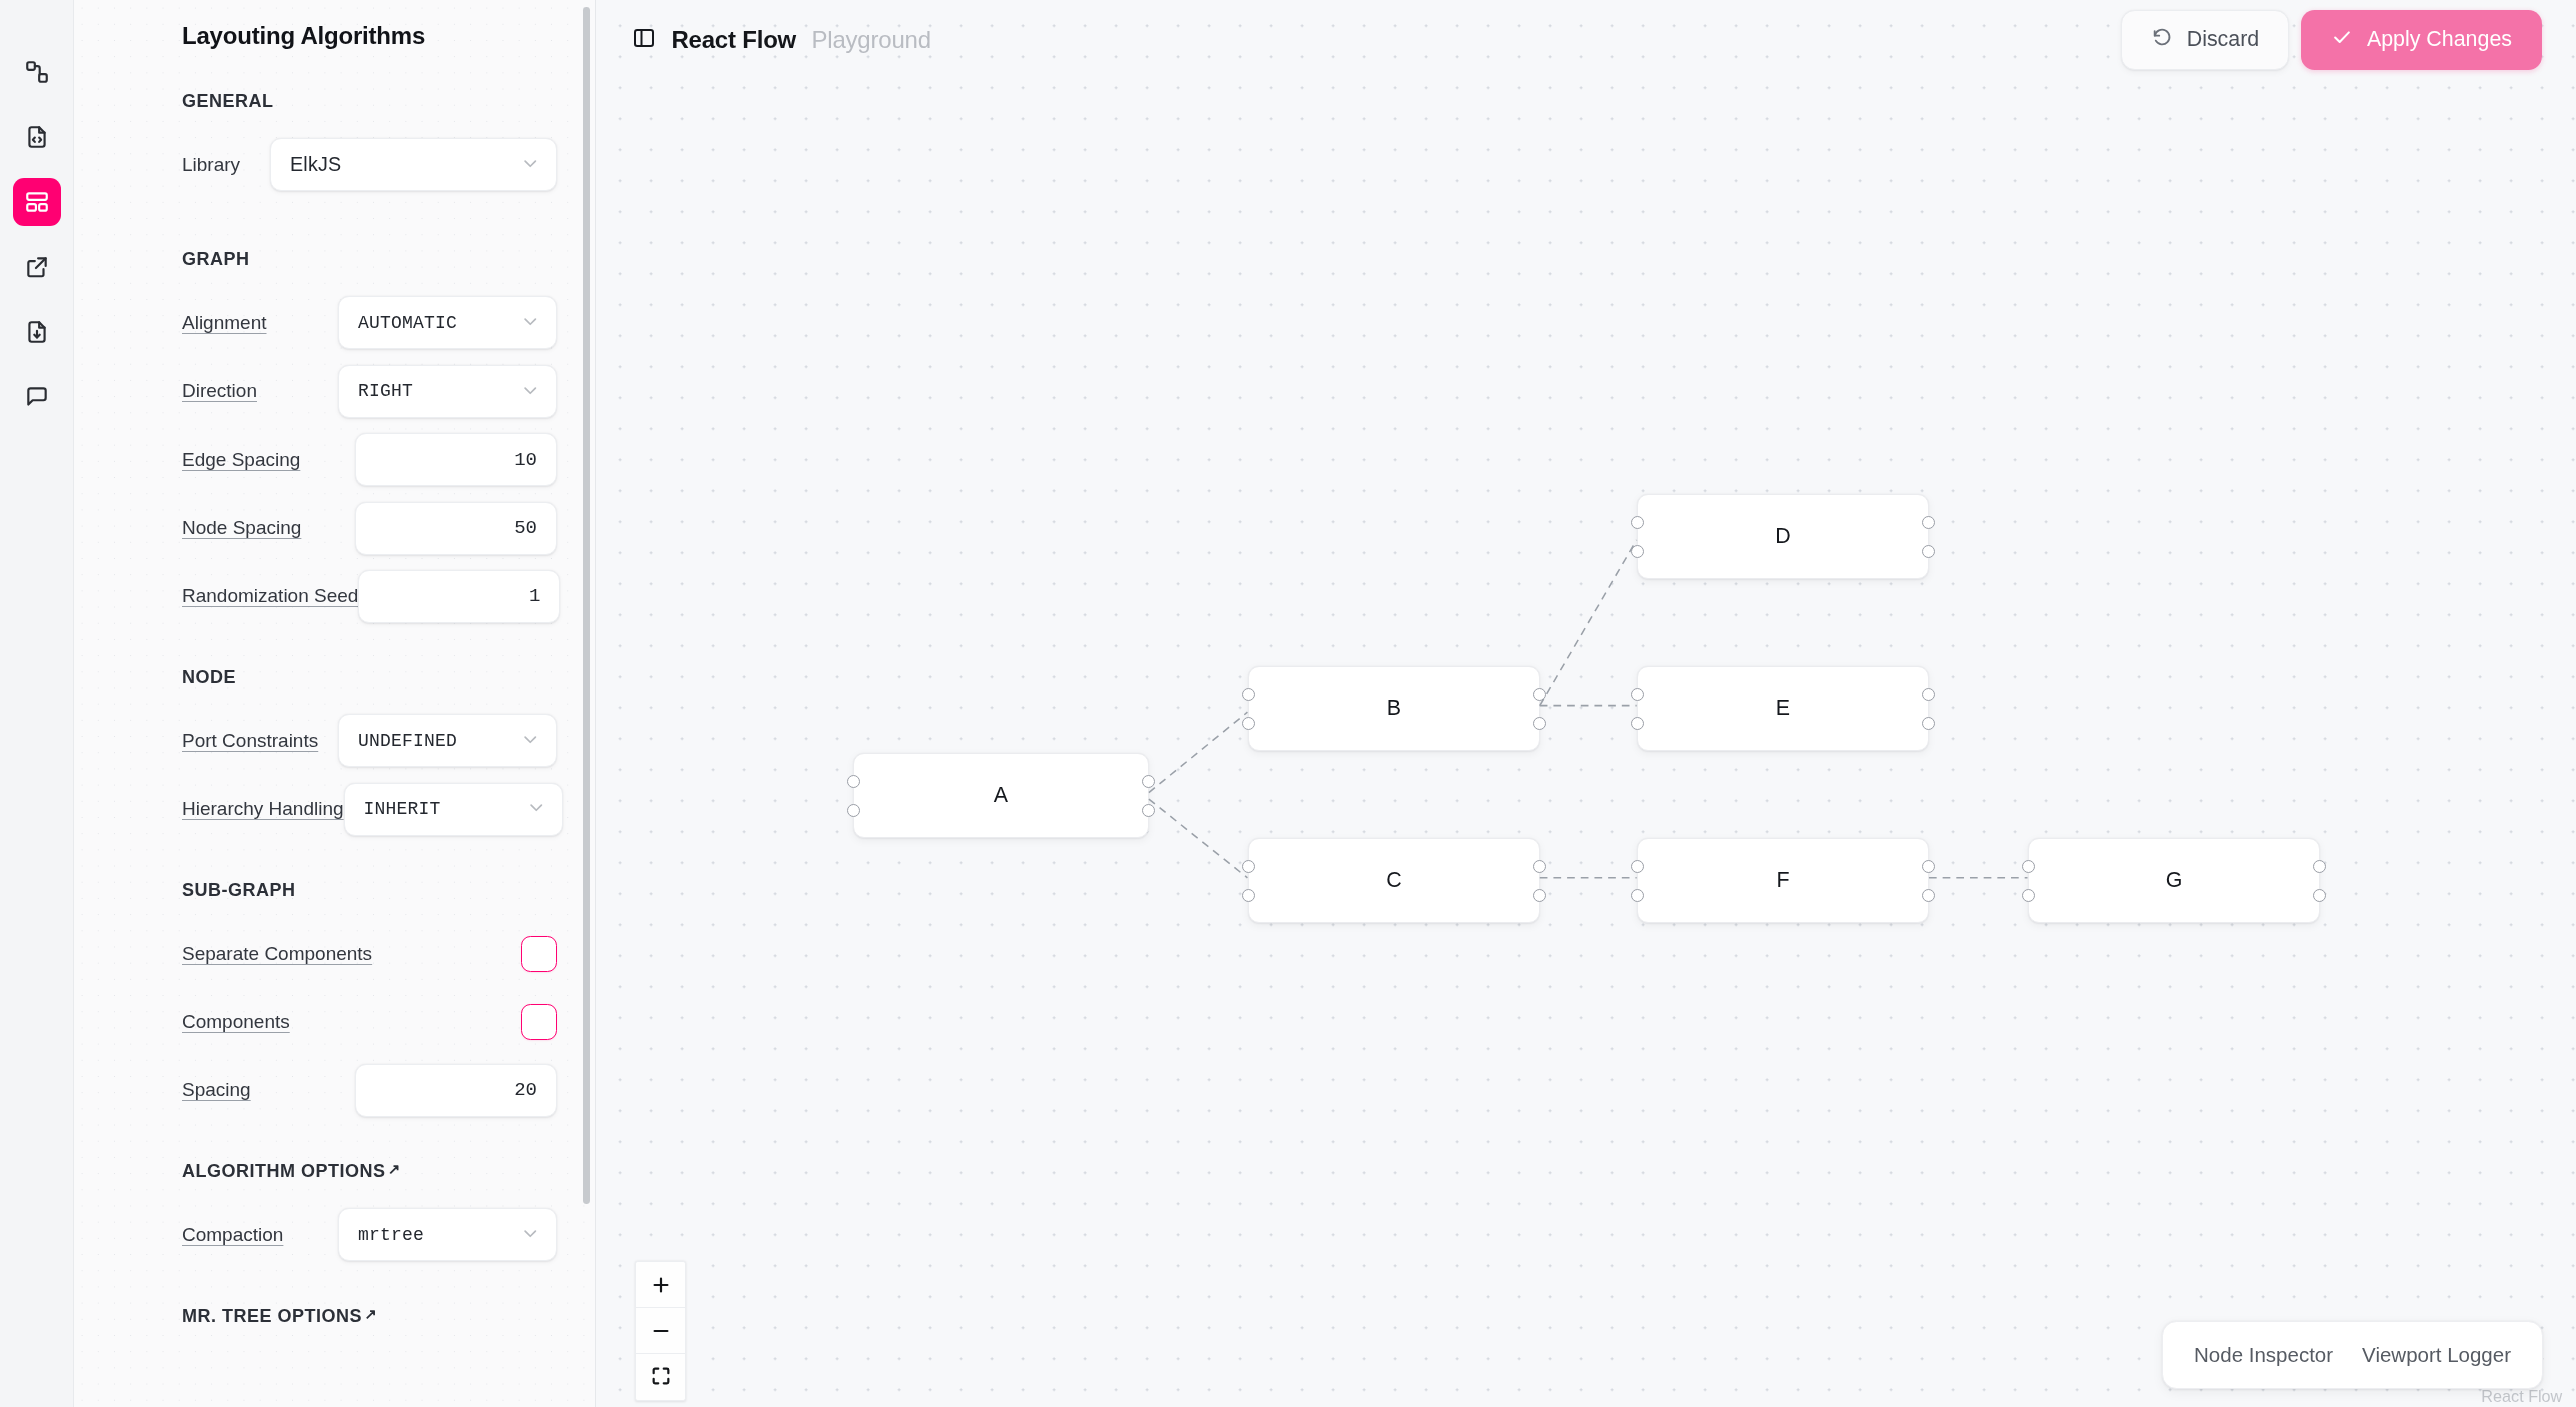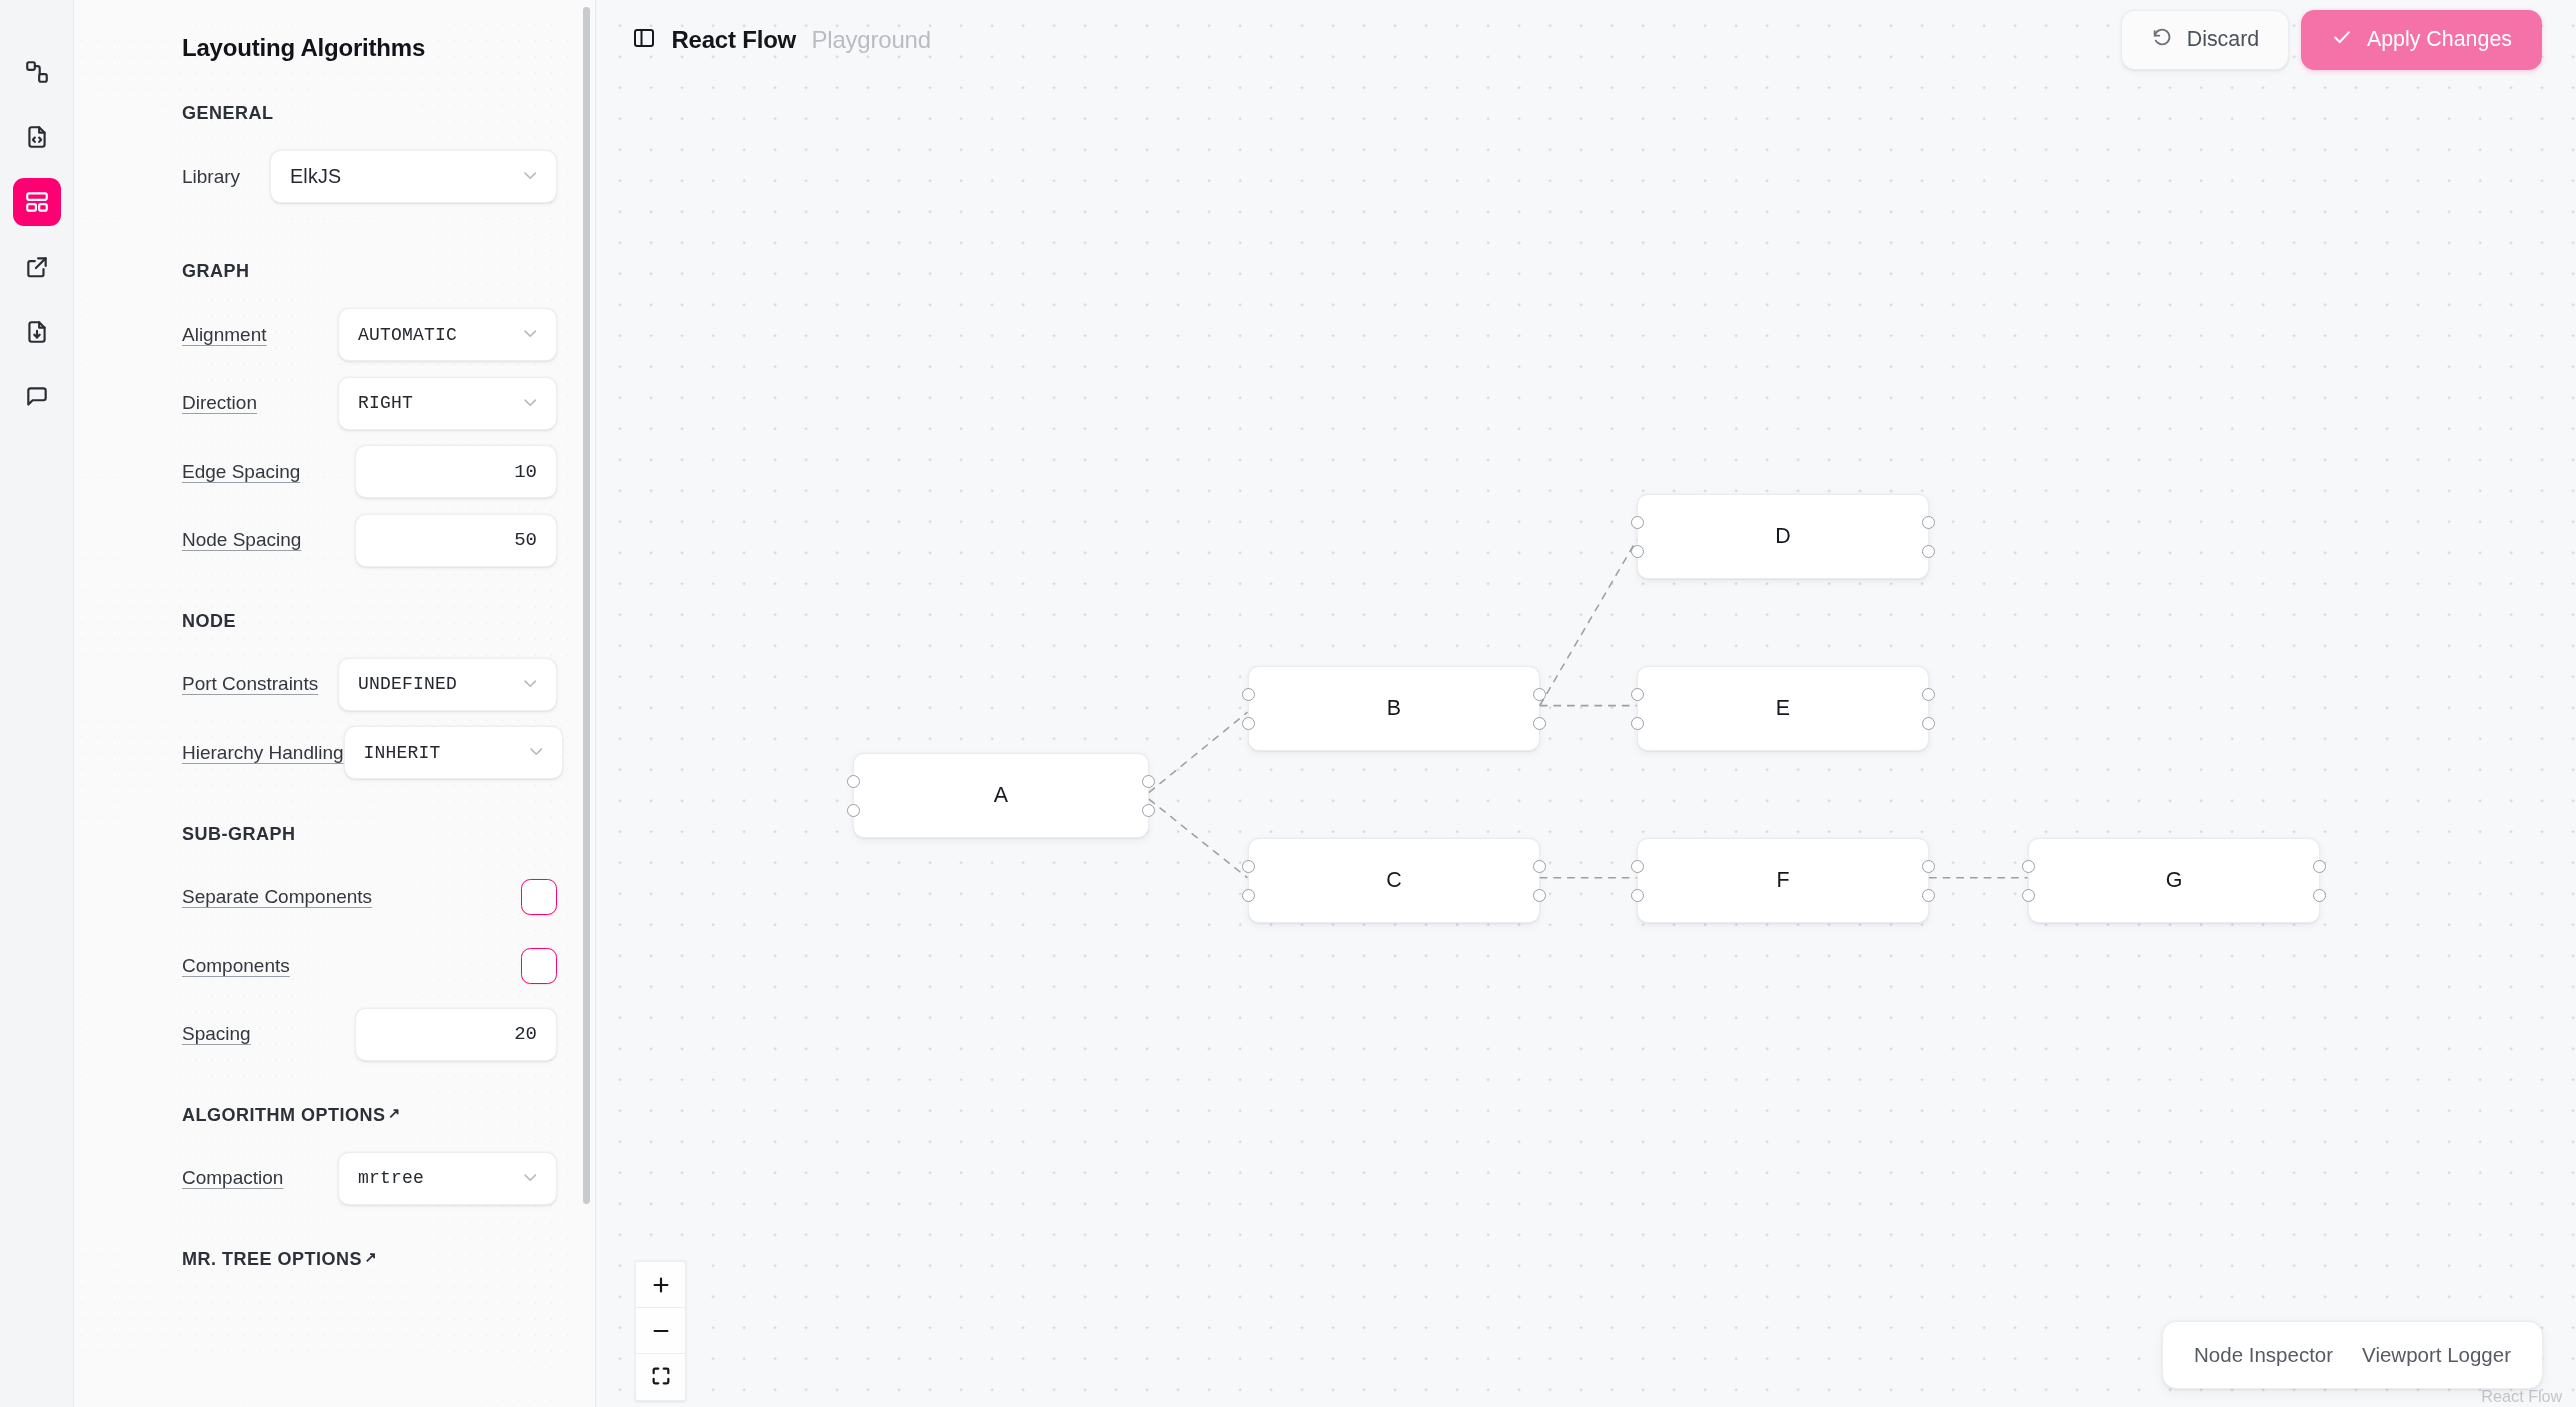--- a/index.html
+++ b/index.html
@@ -41,21 +41,21 @@
     background-size: 16.2px 16.2px;
   }
   .sidebar-inner {
     position: absolute; inset: 0;
     padding: 22px 38px 34px 108px;
     overflow: hidden;
   }
   .panel-title {
     font-size: 24px; font-weight: 700; color: #111318;
     letter-spacing: -0.2px;
-    margin-top: 12px; margin-bottom: 41px;
+    margin-bottom: 41px;
   }
   .section-head {
     font-size: 18px; font-weight: 600; color: #2c3038;
     letter-spacing: 0.5px;
     margin-bottom: 26px;
     display: flex; align-items: flex-start; gap: 2.6px;
   }
   .section-head .ext { font-size: 14.5px; line-height: 1; position: relative; top: 0.9px; }
   .row {
     display: flex; align-items: center;
@@ -330,20 +330,26 @@
           <div class="row">
             <div class="row-label underlined">Edge Spacing</div>
             <div class="ctrl num">
         <span class="num-val">10</span>
             </div>
           </div>
           <div class="row">
             <div class="row-label underlined">Node Spacing</div>
             <div class="ctrl num">
         <span class="num-val">50</span>
+            </div>
+          </div>
+          <div class="row">
+            <div class="row-label underlined">Randomization Seed</div>
+            <div class="ctrl num">
+        <span class="num-val">1</span>
             </div>
           </div>
           <div class="spacer-sm"></div>
           <div class="section-head">
             <span>NODE</span>
           </div>
           <div class="row">
             <div class="row-label underlined">Port Constraints</div>
             <div class="ctrl select">
         <span class="sel-val">UNDEFINED</span>

